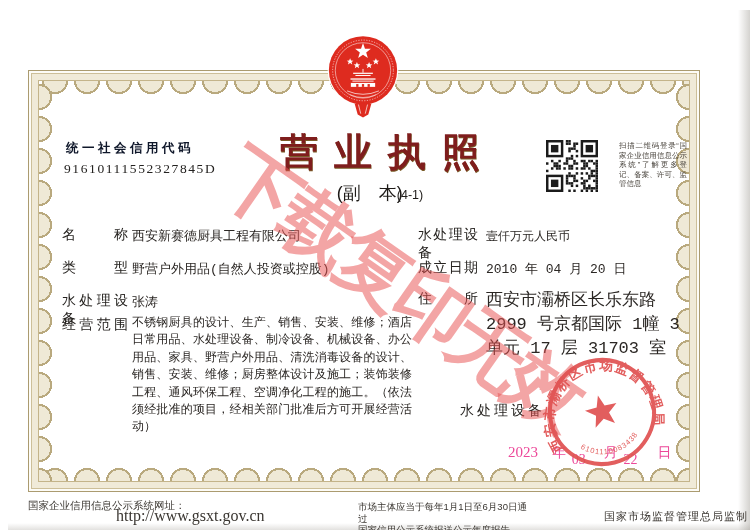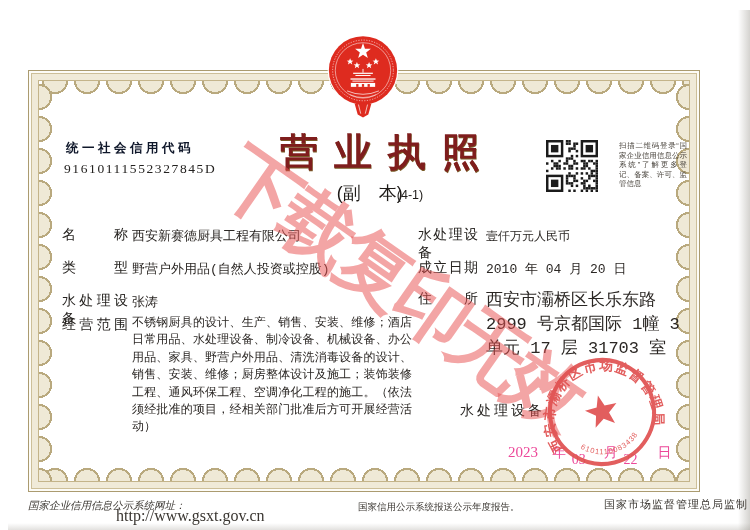--- a/index.html
+++ b/index.html
@@ -69,24 +69,24 @@
   .m-num{margin-left:2px;}
   
   .watermark{position:absolute;left:258px;top:126px;z-index:40;
     transform:rotate(35deg);transform-origin:0 0;
     font-size:76px;font-weight:bold;letter-spacing:-6px;white-space:nowrap;
     color:rgba(232,83,83,.52);}
   .seal{position:absolute;left:538px;top:348px;z-index:45;
     transform:rotate(-14deg);opacity:.93;}
   
   .foot{position:absolute;font-size:10.5px;color:#3a3631;}
-  .foot-site-label{left:28px;top:499px;font-style:italic;}
+  .foot-site-label{left:28px;top:499px;}
   .foot-site-url{left:116px;top:507px;font-family:"Liberation Serif",serif;font-size:16px;}
   .foot-notice{left:358px;top:501px;width:170px;font-size:9.5px;line-height:11.5px;}
-  .foot-producer{left:588px;top:497px;font-size:11px;letter-spacing:1px;padding-left:16px;}
+  .foot-producer{left:588px;top:509px;font-size:11px;letter-spacing:1px;padding-left:16px;}
 </style>
 </head>
 <body>
 
 <div class="edge-right"></div>
 <div class="edge-bottom"></div>
 
 <div class="frame">
   <div class="lace top"></div>
   <div class="lace bottom"></div>
@@ -293,15 +293,16 @@
     <textPath href="#sealArcTop" startOffset="50%" text-anchor="middle">西安市灞桥区市场监督管理局</textPath>
   </text>
   <text font-size="7.5" fill="#e05252" letter-spacing="1" font-family="'Liberation Sans',sans-serif">
     <textPath href="#sealArcBottom" startOffset="50%" text-anchor="middle">6101110083438</textPath>
   </text>
 </svg>
 
 <div class="foot foot-site-label">国家企业信用信息公示系统网址：</div>
 <div class="foot foot-site-url">http://www.gsxt.gov.cn</div>
 <div class="foot foot-notice">
+  <div>市场主体应当于每年1月1日至6月30日通过</div>
   <div>国家信用公示系统报送公示年度报告。</div>
 </div>
 <div class="foot foot-producer">国家市场监督管理总局监制</div>
 
 </body></html>

